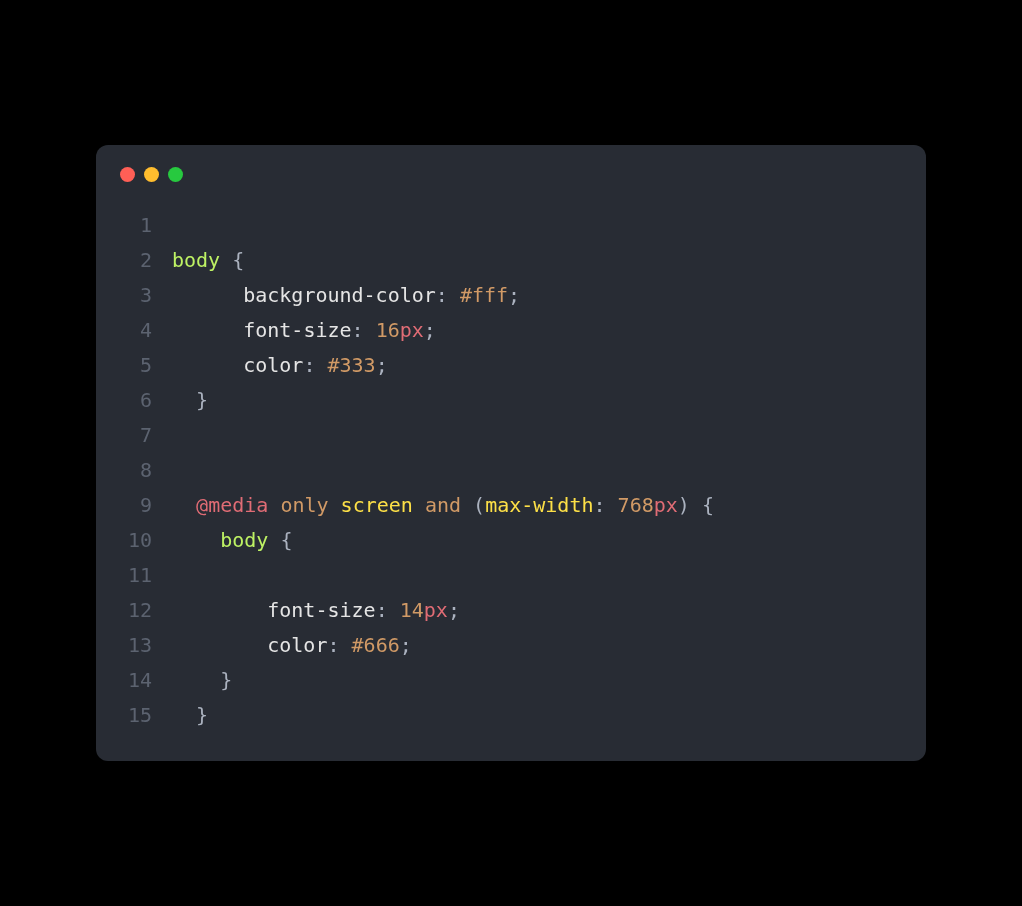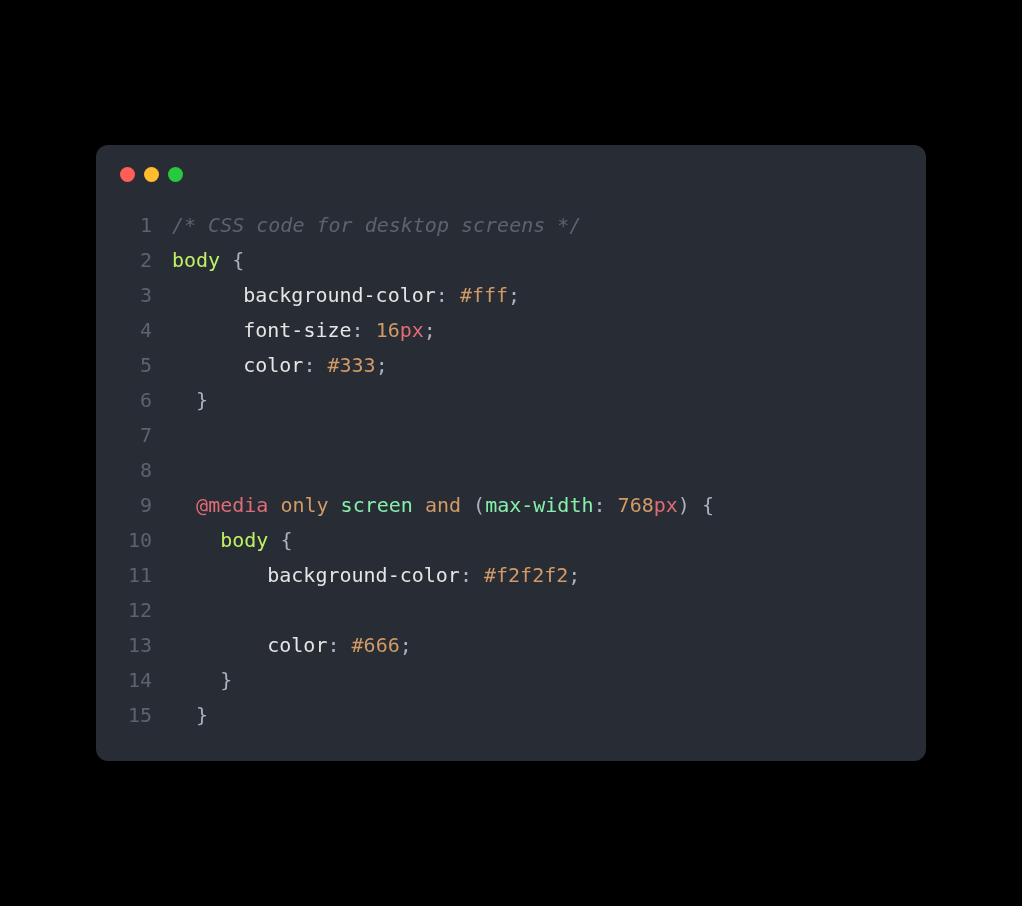--- a/index.html
+++ b/index.html
@@ -71,36 +71,35 @@
     .tok-comment { color: #5c6370; font-style: italic; }
     .tok-selector { color: #bef264; }
     .tok-brace { color: #abb2bf; }
     .tok-property { color: #e5e5e5; margin-left: 23px; }
     .tok-punct { color: #abb2bf; }
     .tok-value { color: #d19a66; text-align: center; }
     .tok-number { color: #d19a66; }
     .tok-unit { color: #e06c75; }
     .tok-atrule { color: #e06c75; }
     .tok-mediakw { color: #d19a66; }
-    .tok-mediafeat { color: #86efac; }
+    .tok-mediafeat { color: #fde047; }
     .tok-paren { color: #abb2bf; }
   </style>
 </head>
 <body>
 
 <div class="editor-window">
   <div class="titlebar">
     <div class="traffic-light traffic-red"></div>
     <div class="traffic-light traffic-yellow"></div>
     <div class="traffic-light traffic-green"></div>
   </div>
   <div class="code-area" id="code-area">
       <div class="code-line">
         <span class="line-number">1</span>
-        <span class="line-content"><span class="tok-comment">/* CSS code for desktop screens */</span></span>
       </div>
       <div class="code-line">
         <span class="line-number">2</span>
         <span class="line-content"><span class="tok-selector">body</span> <span class="tok-brace">{</span></span>
       </div>
       <div class="code-line">
         <span class="line-number">3</span>
         <span class="line-content">    <span class="tok-property">background-color</span><span class="tok-punct">:</span> <span class="tok-value">#fff</span><span class="tok-punct">;</span></span>
       </div>
       <div class="code-line">
@@ -125,24 +124,24 @@
       <div class="code-line">
         <span class="line-number">9</span>
         <span class="line-content">  <span class="tok-atrule">@media</span> <span class="tok-mediakw">only</span> <span class="tok-mediafeat">screen</span> <span class="tok-mediakw">and</span> <span class="tok-paren">(</span><span class="tok-mediafeat">max-width</span><span class="tok-punct">:</span> <span class="tok-number">768</span><span class="tok-unit">px</span><span class="tok-paren">)</span> <span class="tok-brace">{</span></span>
       </div>
       <div class="code-line">
         <span class="line-number">10</span>
         <span class="line-content">    <span class="tok-selector">body</span> <span class="tok-brace">{</span></span>
       </div>
       <div class="code-line">
         <span class="line-number">11</span>
-        <span class="line-content">      <span class="tok-property">background-color</span><span class="tok-punct">:</span> <span class="tok-value">#f2f2f2</span><span class="tok-punct">;</span></span>
       </div>
       <div class="code-line">
         <span class="line-number">12</span>
+        <span class="line-content">      <span class="tok-property">font-size</span><span class="tok-punct">:</span> <span class="tok-number">14</span><span class="tok-unit">px</span><span class="tok-punct">;</span></span>
       </div>
       <div class="code-line">
         <span class="line-number">13</span>
         <span class="line-content">      <span class="tok-property">color</span><span class="tok-punct">:</span> <span class="tok-value">#666</span><span class="tok-punct">;</span></span>
       </div>
       <div class="code-line">
         <span class="line-number">14</span>
         <span class="line-content">    <span class="tok-brace">}</span></span>
       </div>
       <div class="code-line">

